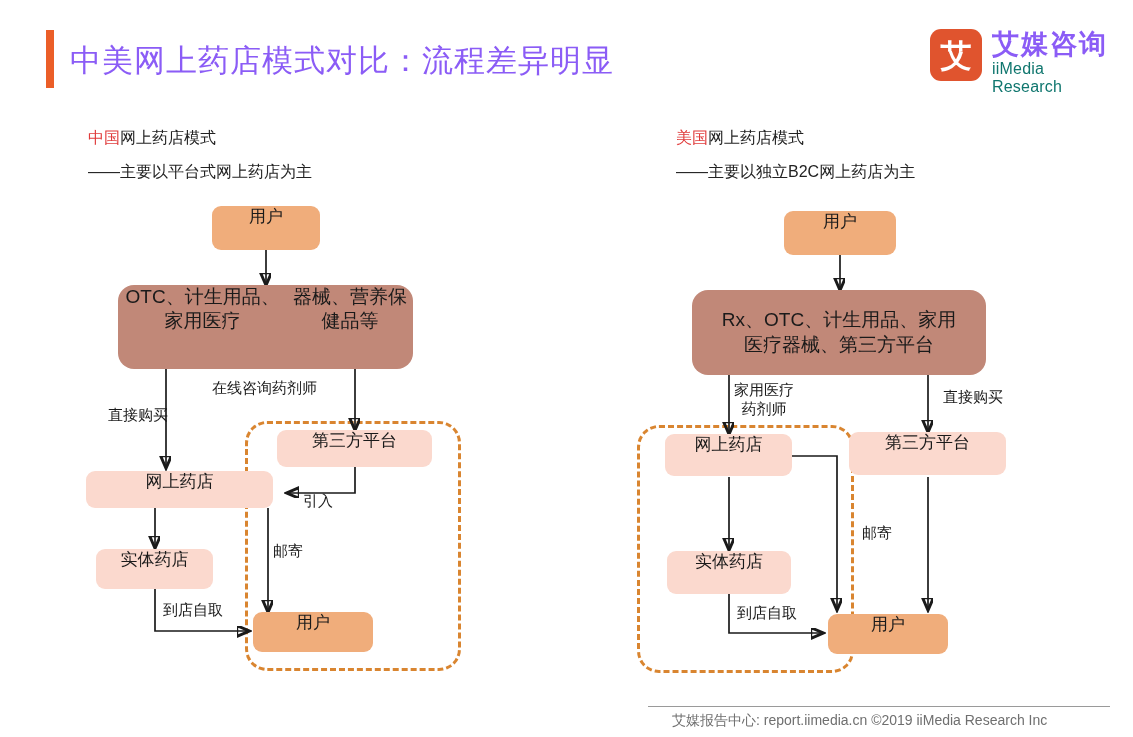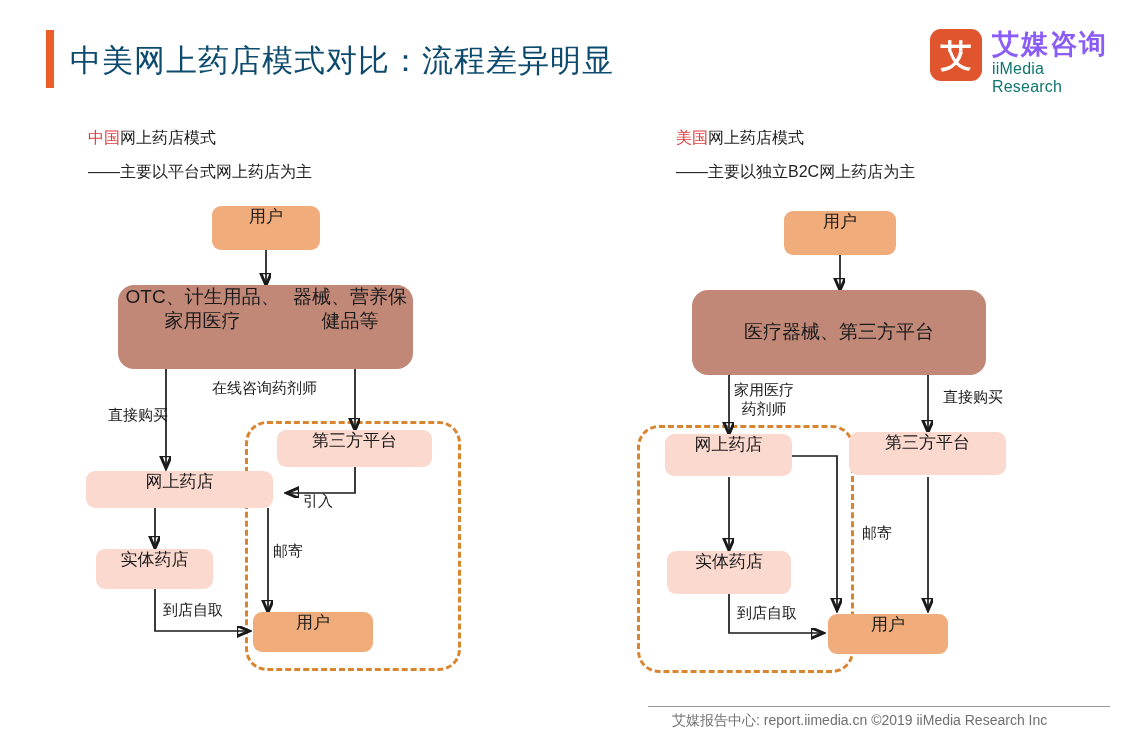--- a/index.html
+++ b/index.html
@@ -6,21 +6,21 @@
   body{
     width:1133px;height:737px;background:#ffffff;
     font-family:"Liberation Sans","DejaVu Sans",sans-serif;
     overflow:hidden;position:relative;
   }
   #stage{position:absolute;left:0;top:0;width:1133px;height:737px;}
 
   
   .accent-bar{position:absolute;left:46px;top:30px;width:8px;height:58px;background:#EB5E28;}
   .page-title{position:absolute;left:70px;top:33px;width:840px;height:56px;
-    font-size:31px;color:#0c4a6e;letter-spacing:1px;line-height:56px;white-space:nowrap;}
+    font-size:31px;color:#8b5cf6;letter-spacing:1px;line-height:56px;white-space:nowrap;}
 
   .logo{position:absolute;left:930px;top:26px;width:180px;height:62px;}
   .logo-mark{position:absolute;left:0;top:3px;width:52px;height:52px;border-radius:11px;background:#E0542E;}
   .logo-mark span{display:block;width:52px;height:52px;line-height:52px;text-align:center;
     color:#ffffff;font-size:31px;font-weight:bold;font-family:"DejaVu Sans",sans-serif;}
   .logo-cn{position:absolute;left:62px;top:0px;font-size:27px;color:#8b5cf6;font-weight:bold;letter-spacing:2px;}
   .logo-en{position:absolute;left:62px;top:34px;font-size:16px;color:#0f766e;font-weight:normal;letter-spacing:.2px;}
 
   
   .sec-title{position:absolute;font-size:16px;color:#222;white-space:nowrap;}
@@ -143,20 +143,21 @@
   <div class="elabel" style="left:212px;top:379px;">在线咨询药剂师</div>
   <div class="elabel" style="left:303px;top:492px;">引入</div>
   <div class="elabel" style="left:273px;top:542px;">邮寄</div>
   <div class="elabel" style="left:163px;top:601px;">到店自取</div>
 
   <div class="node n-user" style="left:784px;top:211px;width:112px;height:44px;">
     <span>用户</span>
   </div>
 
   <div class="node n-prod" style="left:692px;top:290px;width:294px;height:85px;flex-direction:column;">
+    <div>Rx、OTC、计生用品、家用</div>
     <div>医疗器械、第三方平台</div>
   </div>
 
   <div class="node n-pink" style="left:665px;top:434px;width:127px;height:42px;">
     <span>网上药店</span>
   </div>
 
   <div class="node n-pink" style="left:849px;top:432px;width:157px;height:43px;">
     <span>第三方平台</span>
   </div>

